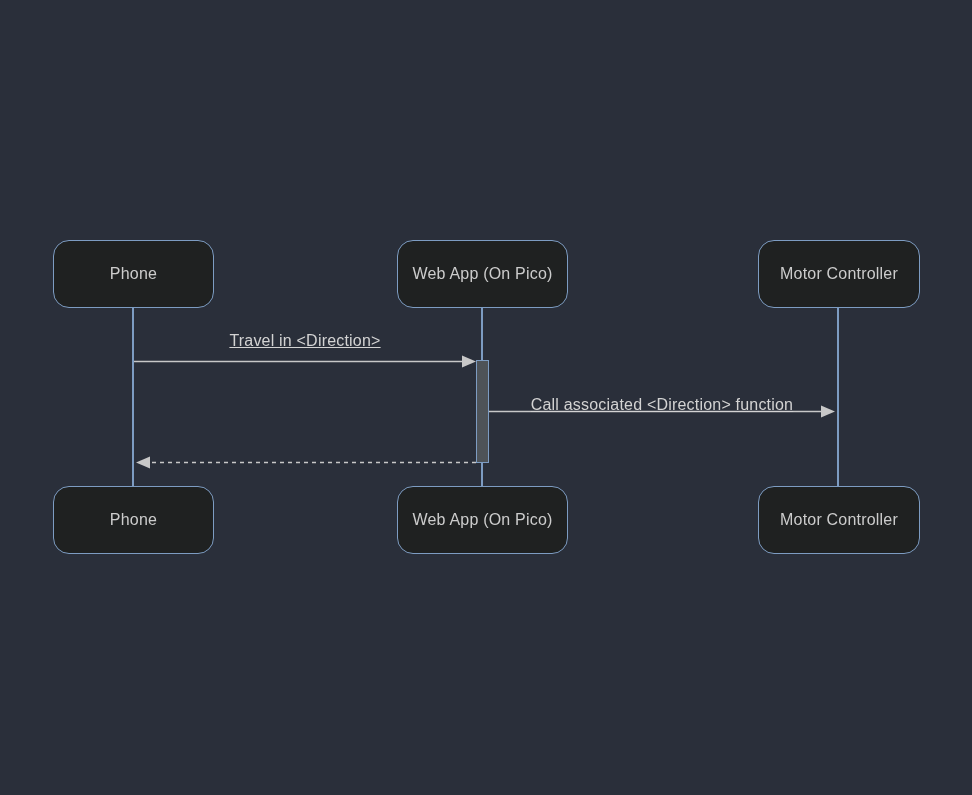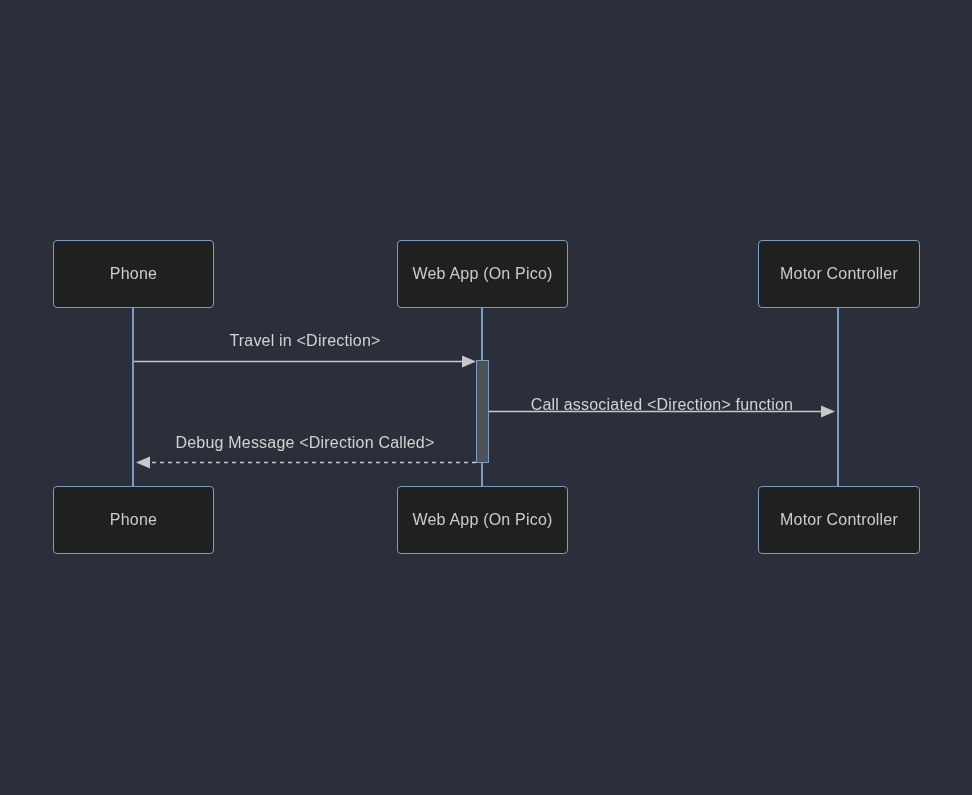--- a/index.html
+++ b/index.html
@@ -13,21 +13,21 @@
     height: 795px;
     background: #2a2f3a;
     font-family: "Liberation Sans", sans-serif;
     overflow: hidden;
   }
   .actor {
     position: absolute;
     height: 68px;
     background: #1f2121;
     border: 1px solid #7d9cc2;
-    border-radius: 4px;
+    border-radius: 16px;
     display: flex;
     align-items: center;
     justify-content: center;
     color: #cccccc;
     font-size: 16px;
     box-sizing: border-box;
     letter-spacing: 0.2px;
   }
   .lifeline {
     position: absolute;
@@ -45,20 +45,21 @@
     background: #4e5358;
     border: 1px solid #7d9cc2;
     box-sizing: border-box;
   }
   .msg {
     position: absolute;
     text-align: center;
     color: #d3d3d3;
     font-size: 16px;
     letter-spacing: 0.2px;
+    text-decoration: underline;
   }
   .arrows {
     position: absolute;
     left: 0;
     top: 0;
   }
 </style>
 </head>
 <body>
 
@@ -101,17 +102,14 @@
   <div class="actor" style="left:758px; top:486px; width:162px;">
     <span>Motor Controller</span>
   </div>
 
   <div class="msg" style="left:134px; top:332px; width:342px;">
     <span>Travel in &lt;Direction&gt;</span>
   </div>
   <div class="msg" style="left:489px; top:396px; width:346px;">
     <span>Call associated &lt;Direction&gt; function</span>
   </div>
-  <div class="msg" style="left:134px; top:434px; width:342px;">
-    <span>Debug Message &lt;Direction Called&gt;</span>
-  </div>
 
 </div>
 
 </body></html>

